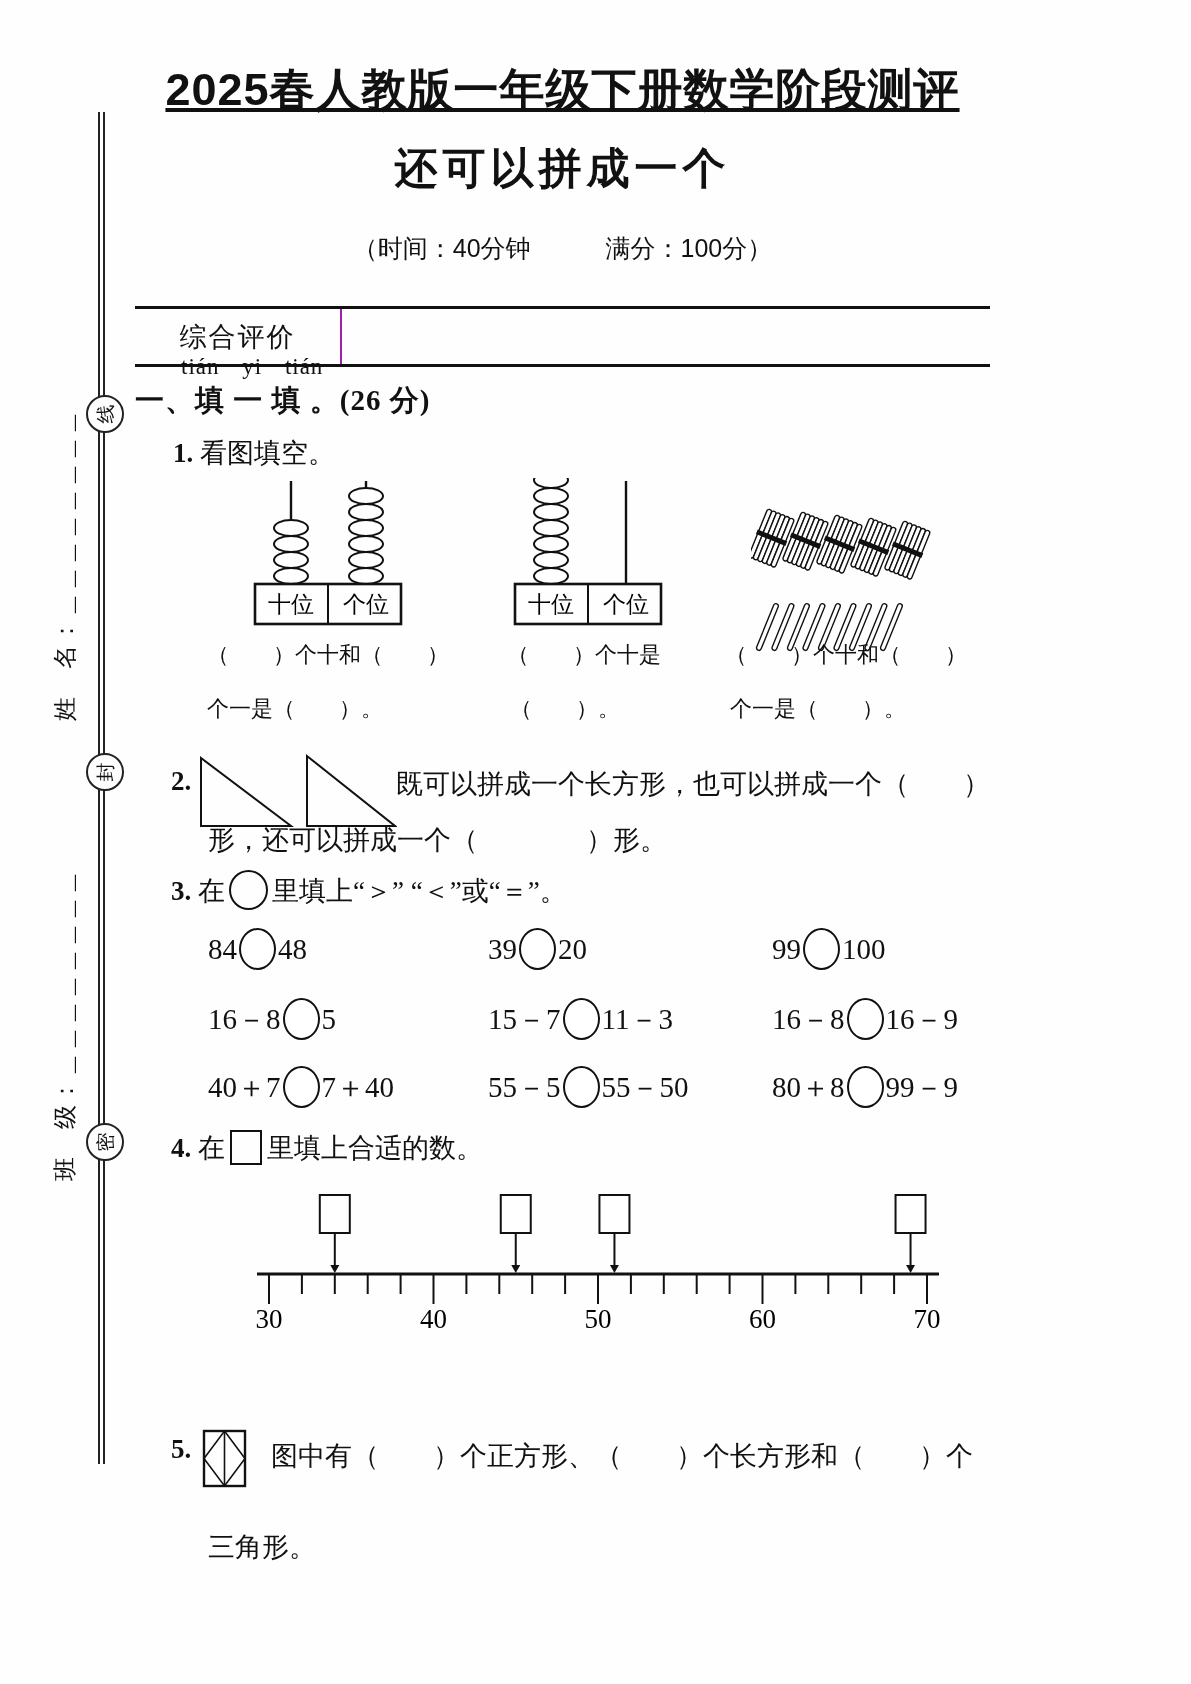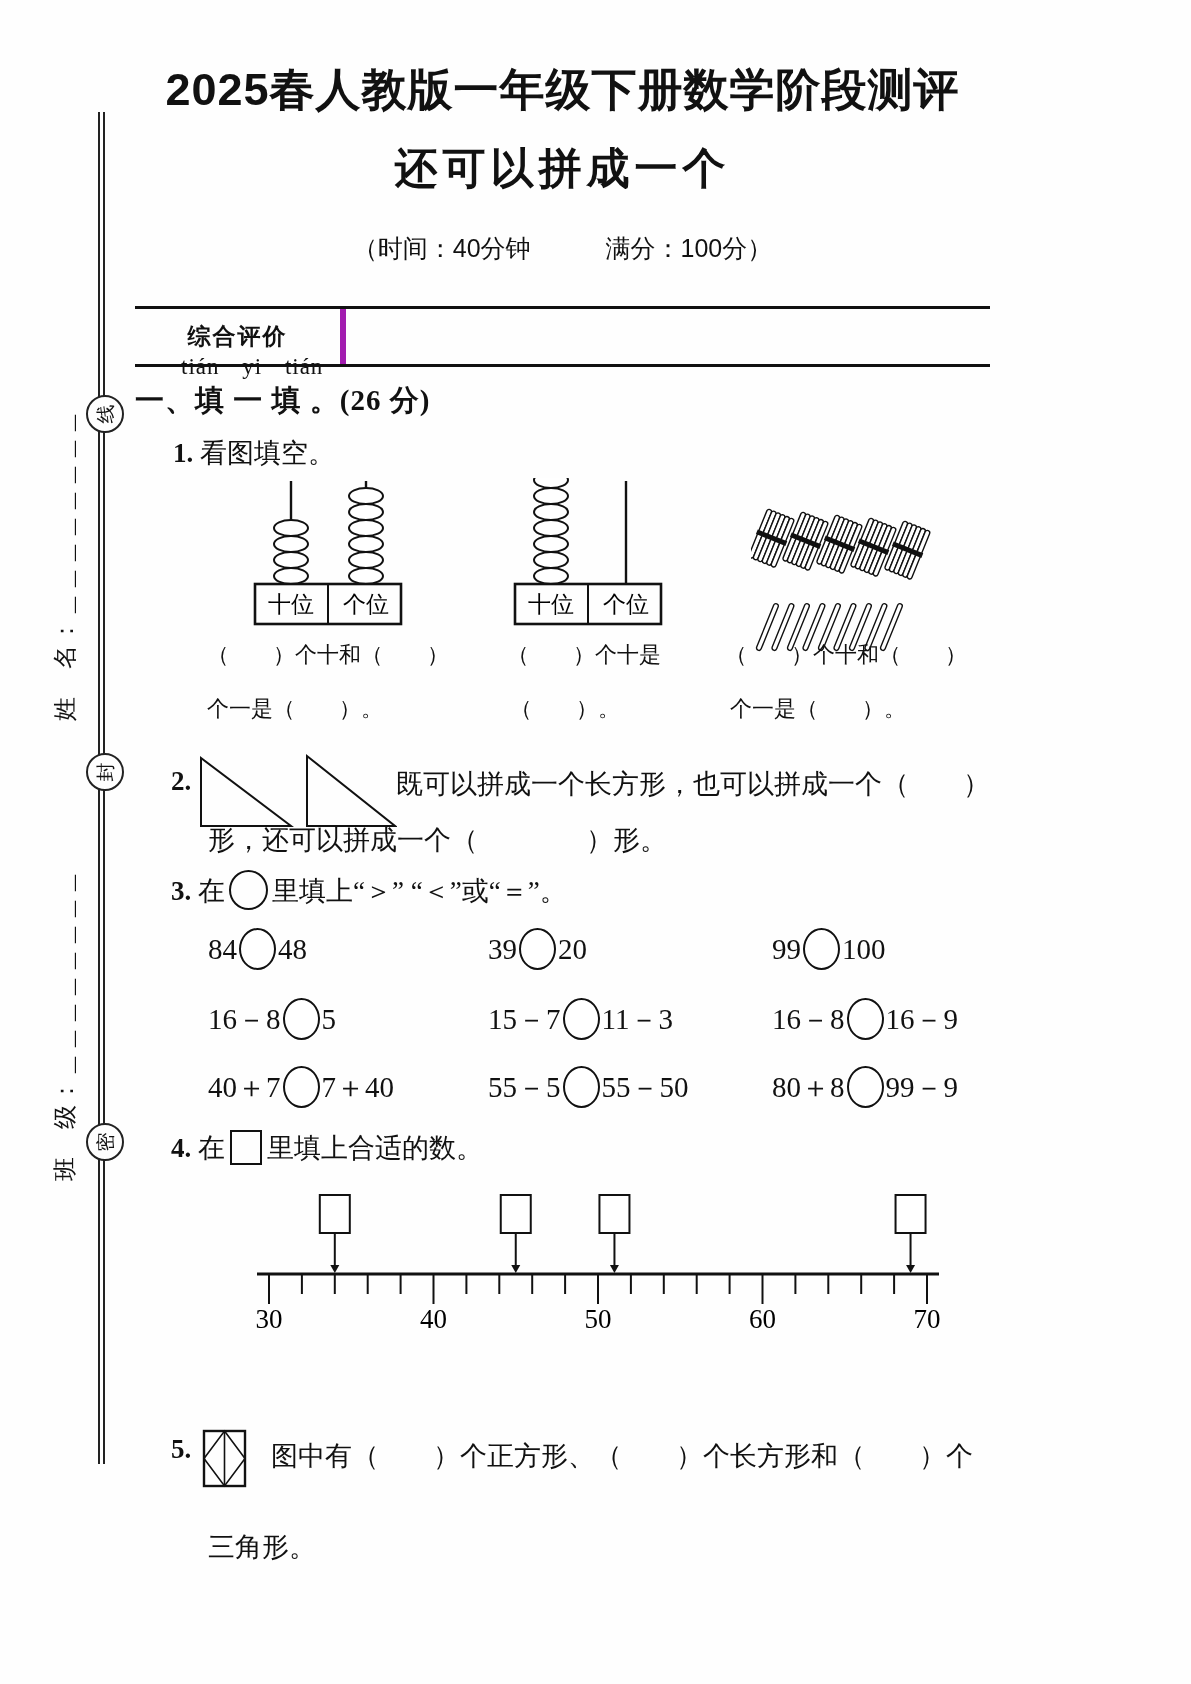--- a/index.html
+++ b/index.html
@@ -3,29 +3,29 @@
 <meta charset="utf-8">
 <style>
   html,body{margin:0;padding:0;background:#e8e8e8;}
   .page{position:relative;width:1191px;height:1684px;background:#fefefe;color:#111;
         font-family:"Liberation Serif", serif;overflow:hidden;}
   .content{position:absolute;left:135px;top:0;width:855px;height:100%;}
   .abs{position:absolute;}
 
   
   .title{top:60px;left:0;width:100%;text-align:center;font-family:"Liberation Sans",sans-serif;
-         font-weight:bold;font-size:45px;letter-spacing:1px;white-space:nowrap;}
+         font-weight:bold;font-size:45px;letter-spacing:1px;white-space:nowrap;text-decoration:underline;}
   .subtitle{top:140px;left:0;width:100%;text-align:center;font-family:"Liberation Sans",sans-serif;
          font-weight:bold;font-size:43px;letter-spacing:5px;}
   .meta{top:232px;left:0;width:100%;text-align:center;font-family:"Liberation Sans",sans-serif;font-size:25px;}
 
   
   .eval-box{top:306px;left:0;width:100%;height:55px;border-top:3px solid #111;border-bottom:3px solid #111;display:flex;}
-  .eval-label{width:205px;border-right:6px solid #a21caf;display:flex;align-items:center;justify-content:center;
-        font-family:"Liberation Sans",sans-serif;font-weight:bold;font-size:23px;letter-spacing:2px;}
+  .eval-label{width:205px;border-right:2px solid #a21caf;display:flex;align-items:center;justify-content:center;
+        font-family:"Liberation Sans",sans-serif;font-weight:normal;font-size:27px;letter-spacing:2px;}
   .eval-space{flex:1;}
 
   
   .pinyin{top:354px;left:46px;font-size:23px;word-spacing:16px;letter-spacing:1px;}
   .heading{top:381px;left:0;font-size:29px;font-weight:bold;letter-spacing:1px;}
 
   .qnum{font-weight:bold;}
   .qline{font-size:27px;white-space:nowrap;text-align:right;}
 
   

